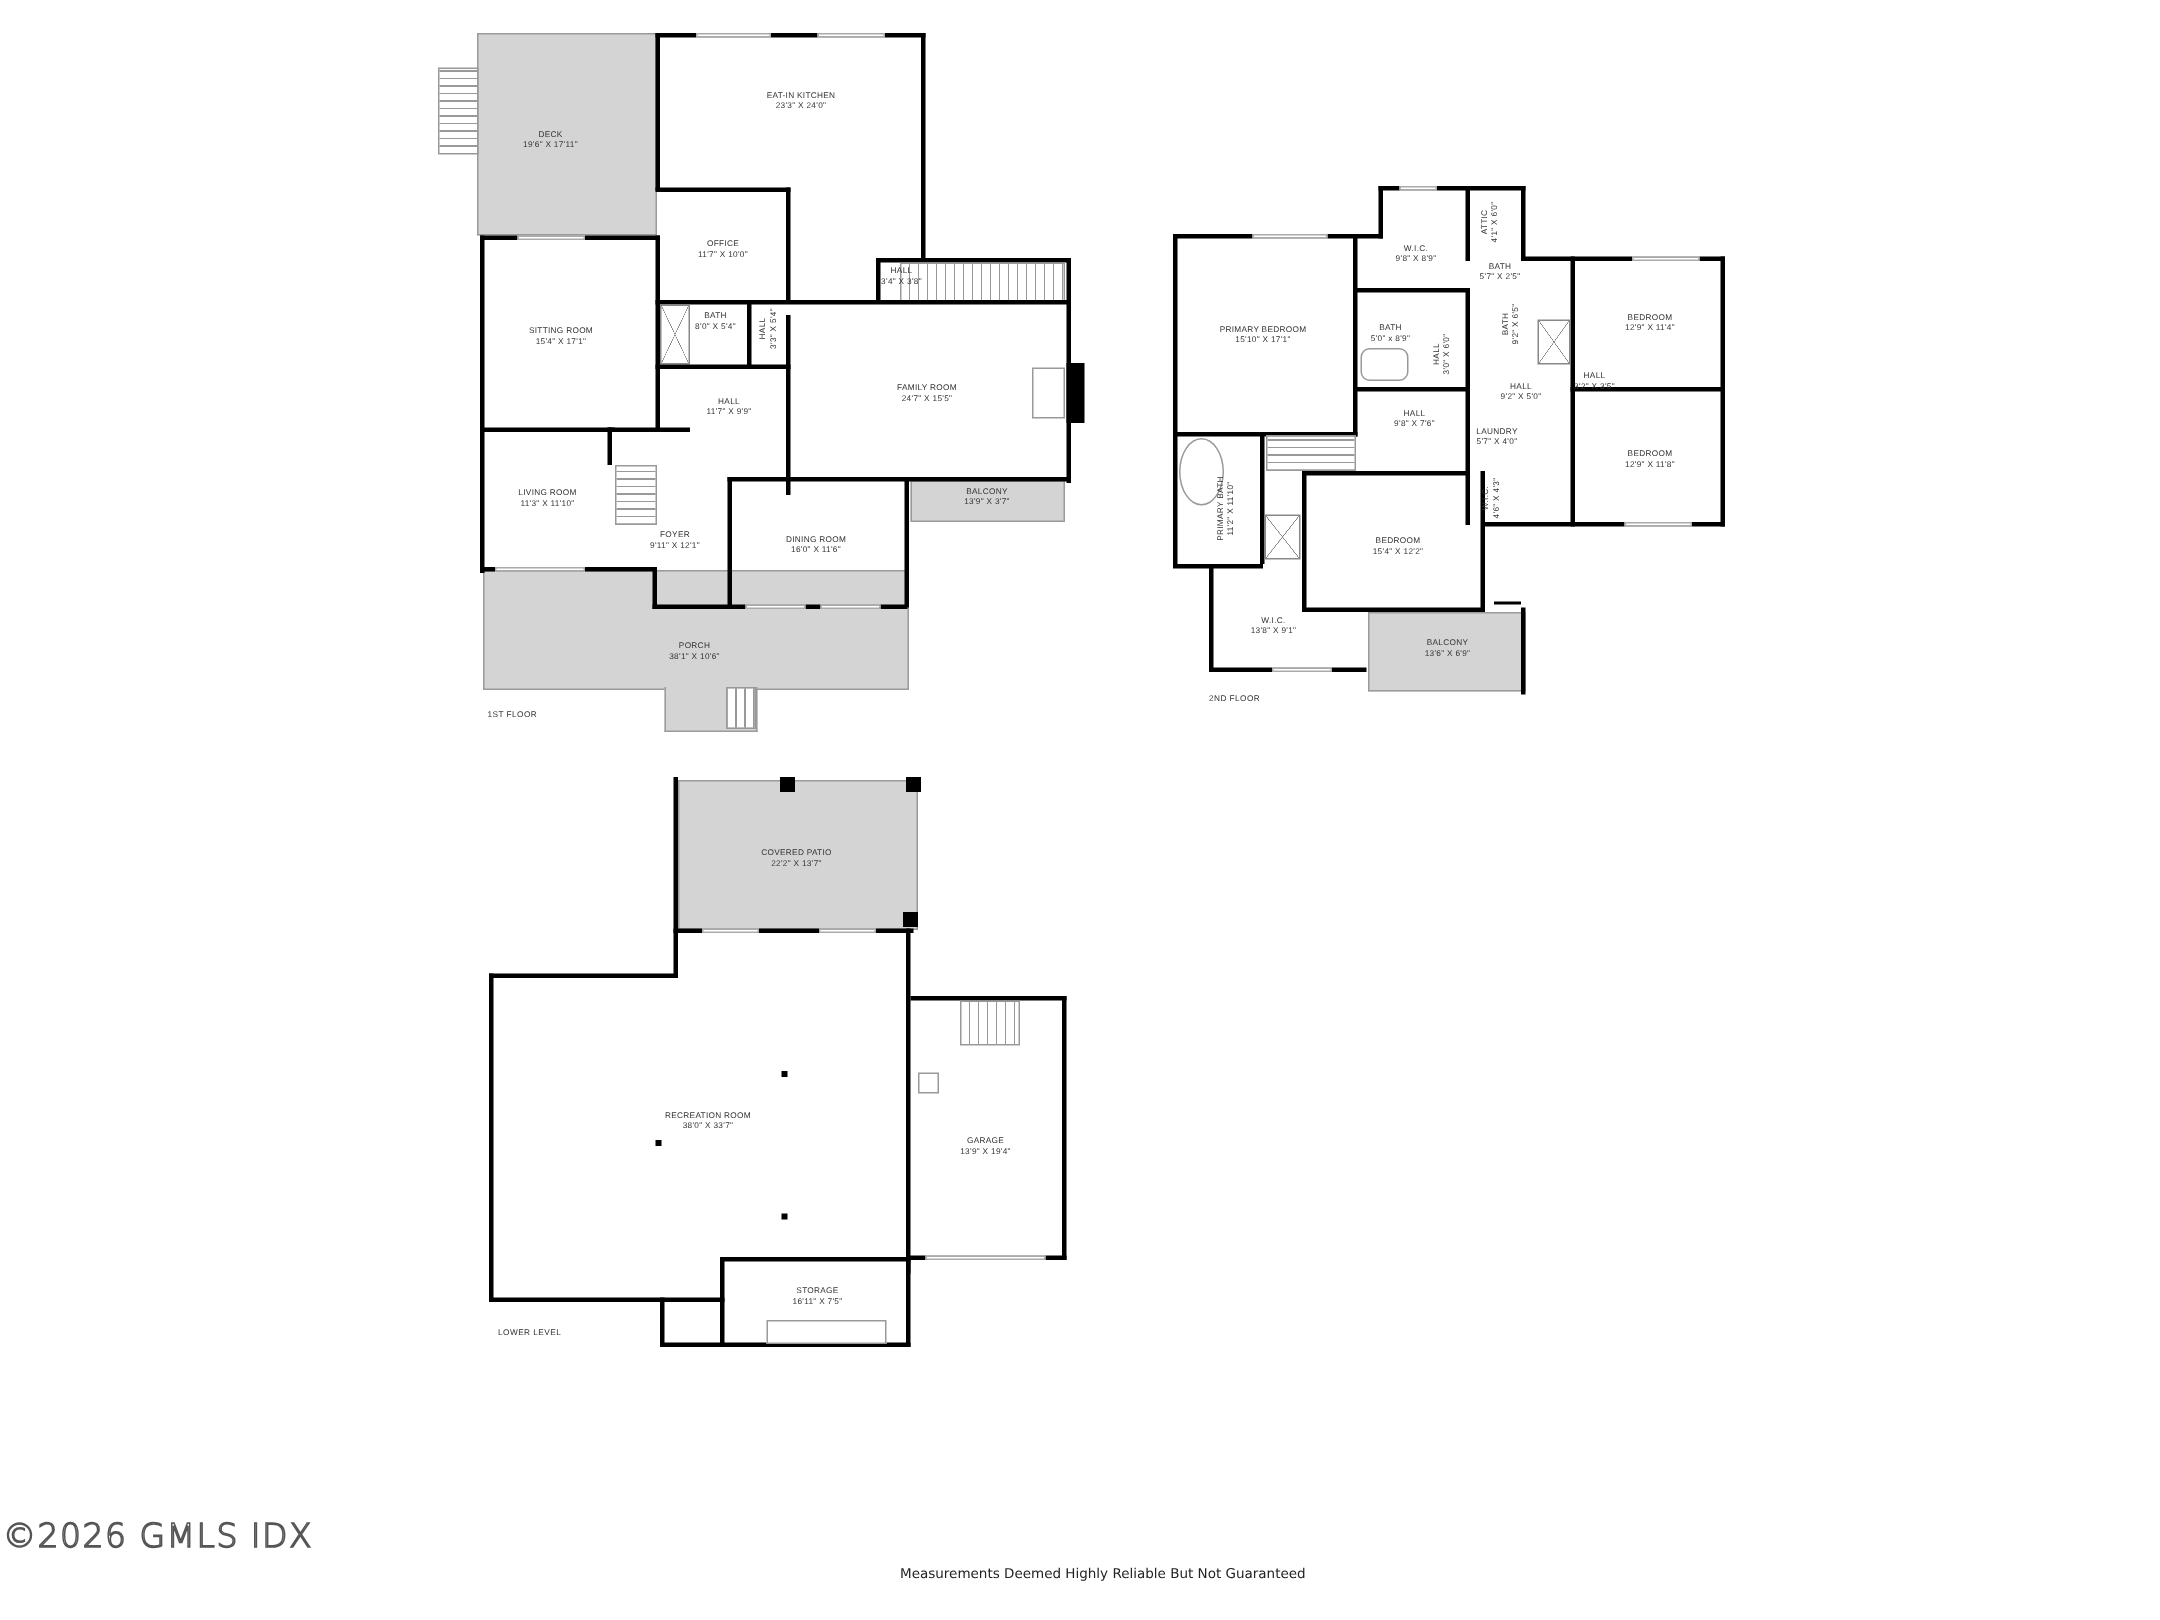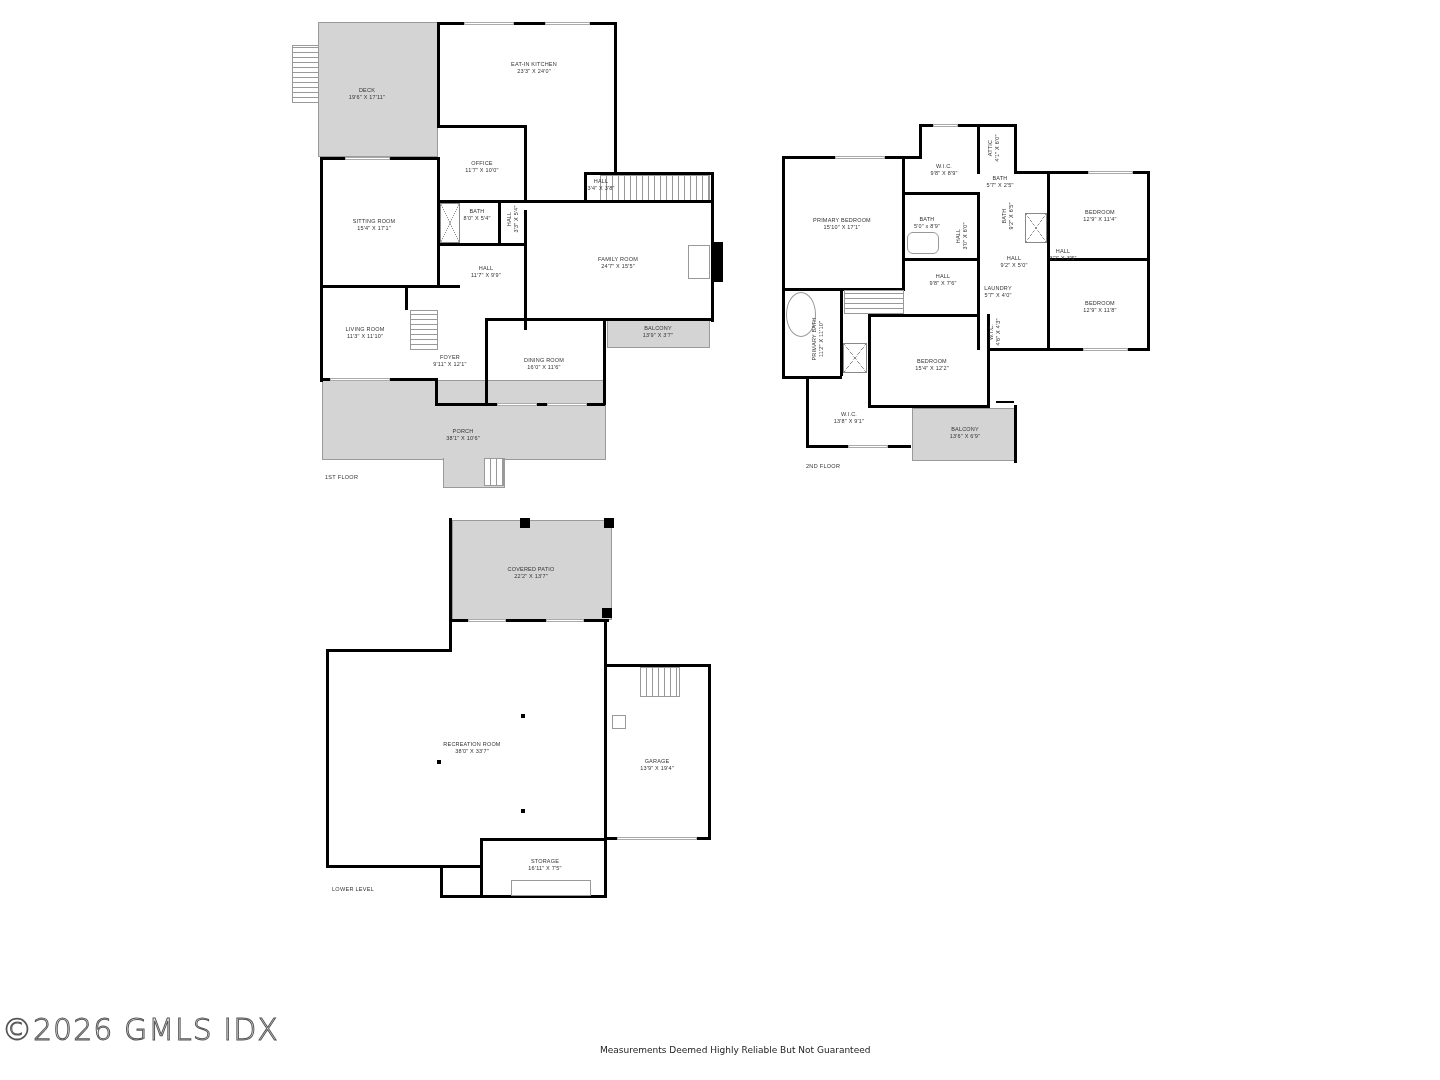--- a/index.html
+++ b/index.html
@@ -11,21 +11,21 @@
   .lbl .dim{display:block;}
   .lbl.rot{transform:translate(-50%,-50%) rotate(-90deg);}
   .floor-lbl{position:absolute;font-size:5.5px;color:#333;letter-spacing:0.3px;}
   .stairs{position:absolute;background:repeating-linear-gradient(90deg,#fff 0 5px,#999 5px 6px);border:1px solid #999;box-sizing:border-box;}
   .stairsv{position:absolute;background:repeating-linear-gradient(0deg,#fff 0 4px,#999 4px 5px);border:1px solid #999;box-sizing:border-box;}
   .col{position:absolute;background:#000;}
   .fix{position:absolute;border:1px solid #999;background:#fff;box-sizing:border-box;}
   .xbox{position:absolute;border:1px solid #888;box-sizing:border-box;background:
     linear-gradient(to bottom right,transparent 49%,#888 49.5%,#888 50.5%,transparent 51%),
     linear-gradient(to top right,transparent 49%,#888 49.5%,#888 50.5%,transparent 51%);}
-  .watermark{position:absolute;left:2px;top:1012px;font-size:30px;color:#fff;-webkit-text-stroke:1px #555;font-family:"DejaVu Sans",sans-serif;font-weight:300;letter-spacing:1px;}
+  .watermark{position:absolute;left:2px;top:1012px;font-size:22px;color:#fff;-webkit-text-stroke:1px #555;font-family:"DejaVu Sans",sans-serif;font-weight:300;letter-spacing:1px;}
   .footer{position:absolute;left:600px;top:1045px;font-size:9px;color:#222;font-family:"DejaVu Sans",sans-serif;}
 </style>
 </head>
 <body>
 
 <div>
 
   <div class="ext" style="left:318px;top:22px;width:120px;height:135px;"></div>
   <div class="stairsv" style="left:292px;top:45px;width:27px;height:58px;"></div>
   <div class="ext" style="left:322px;top:380px;width:284px;height:80px;"></div>

